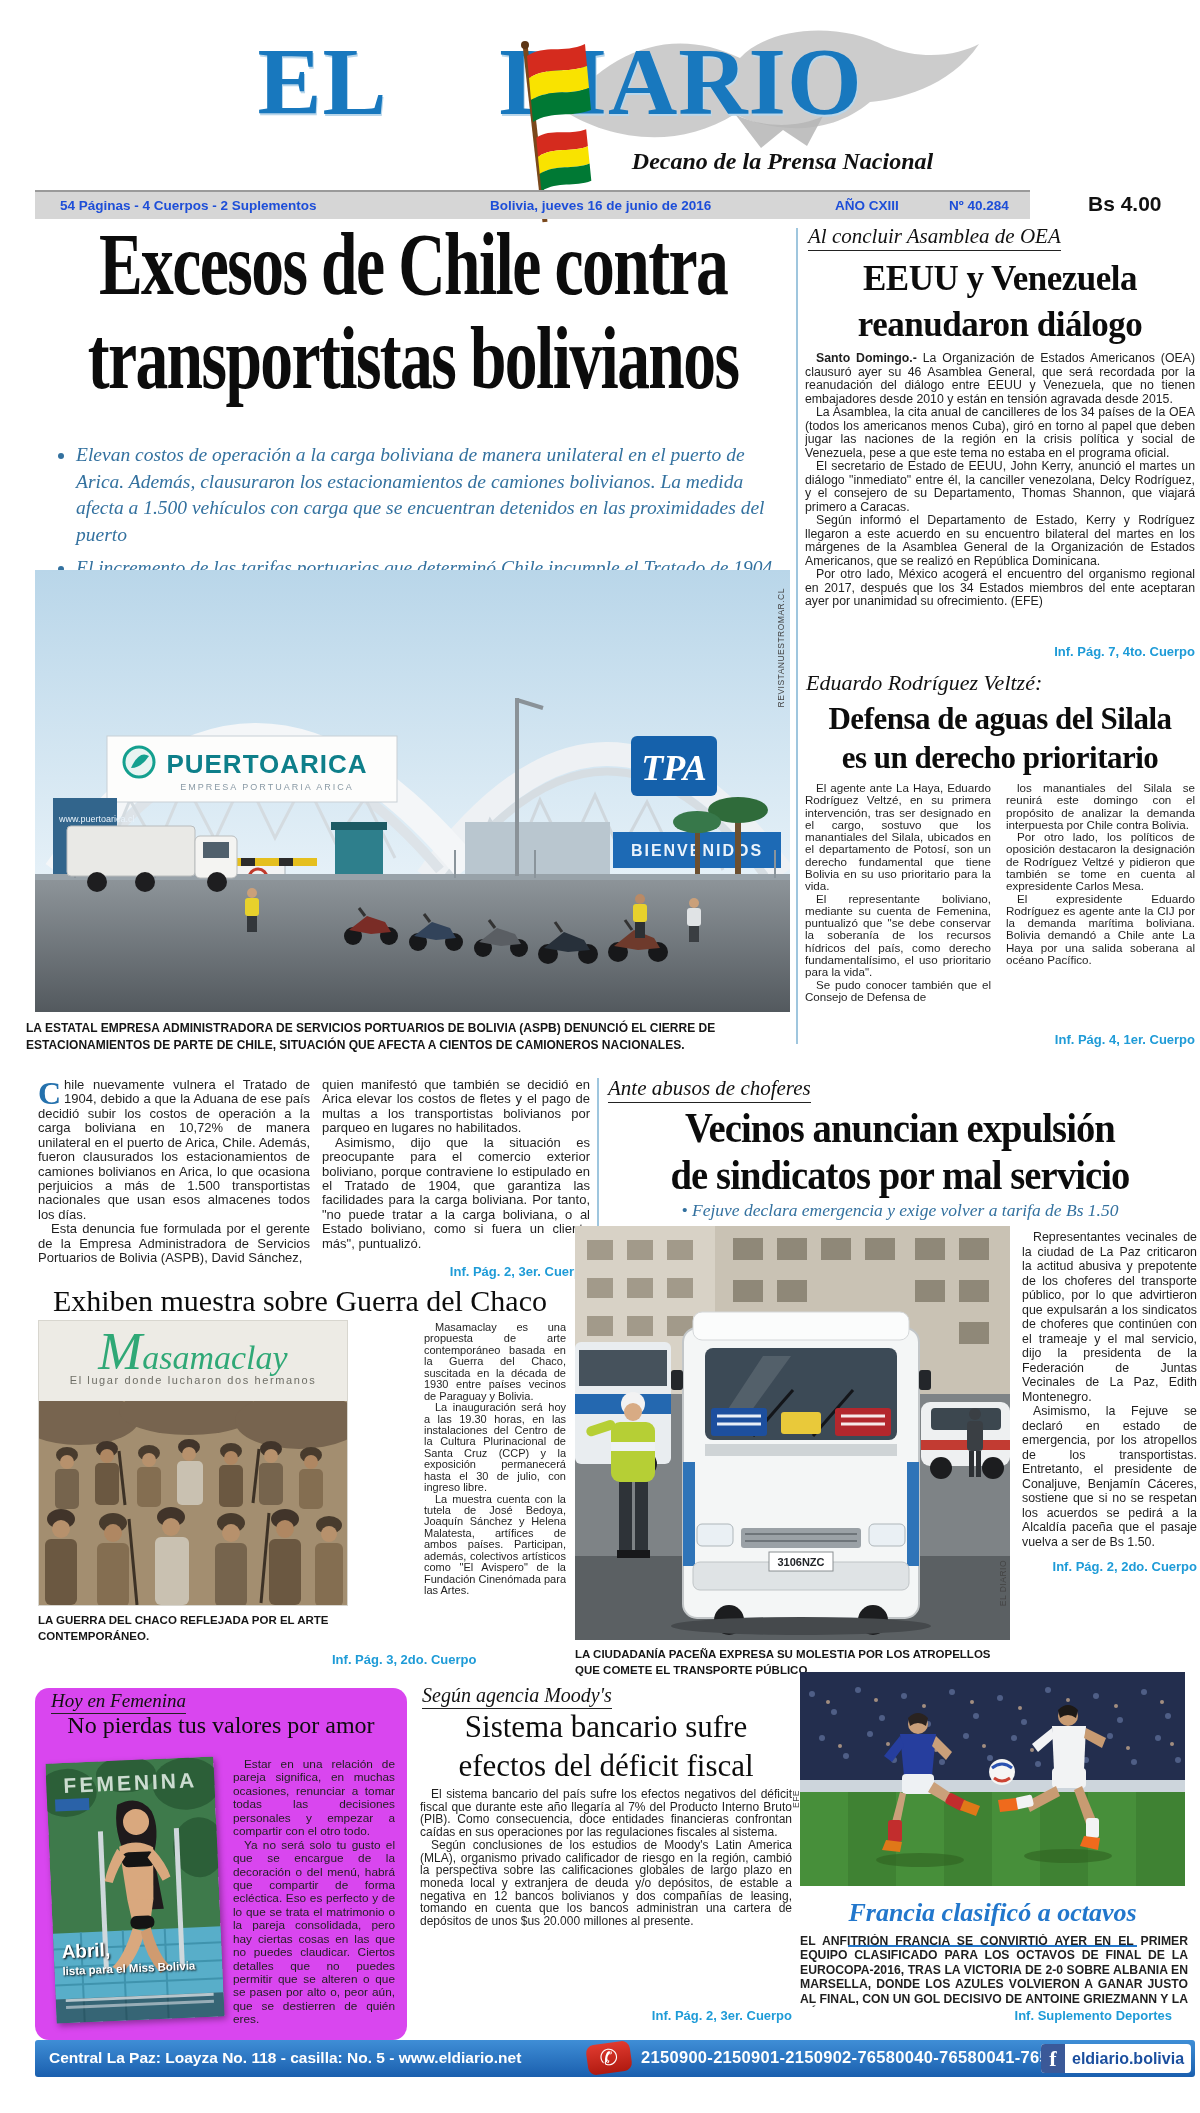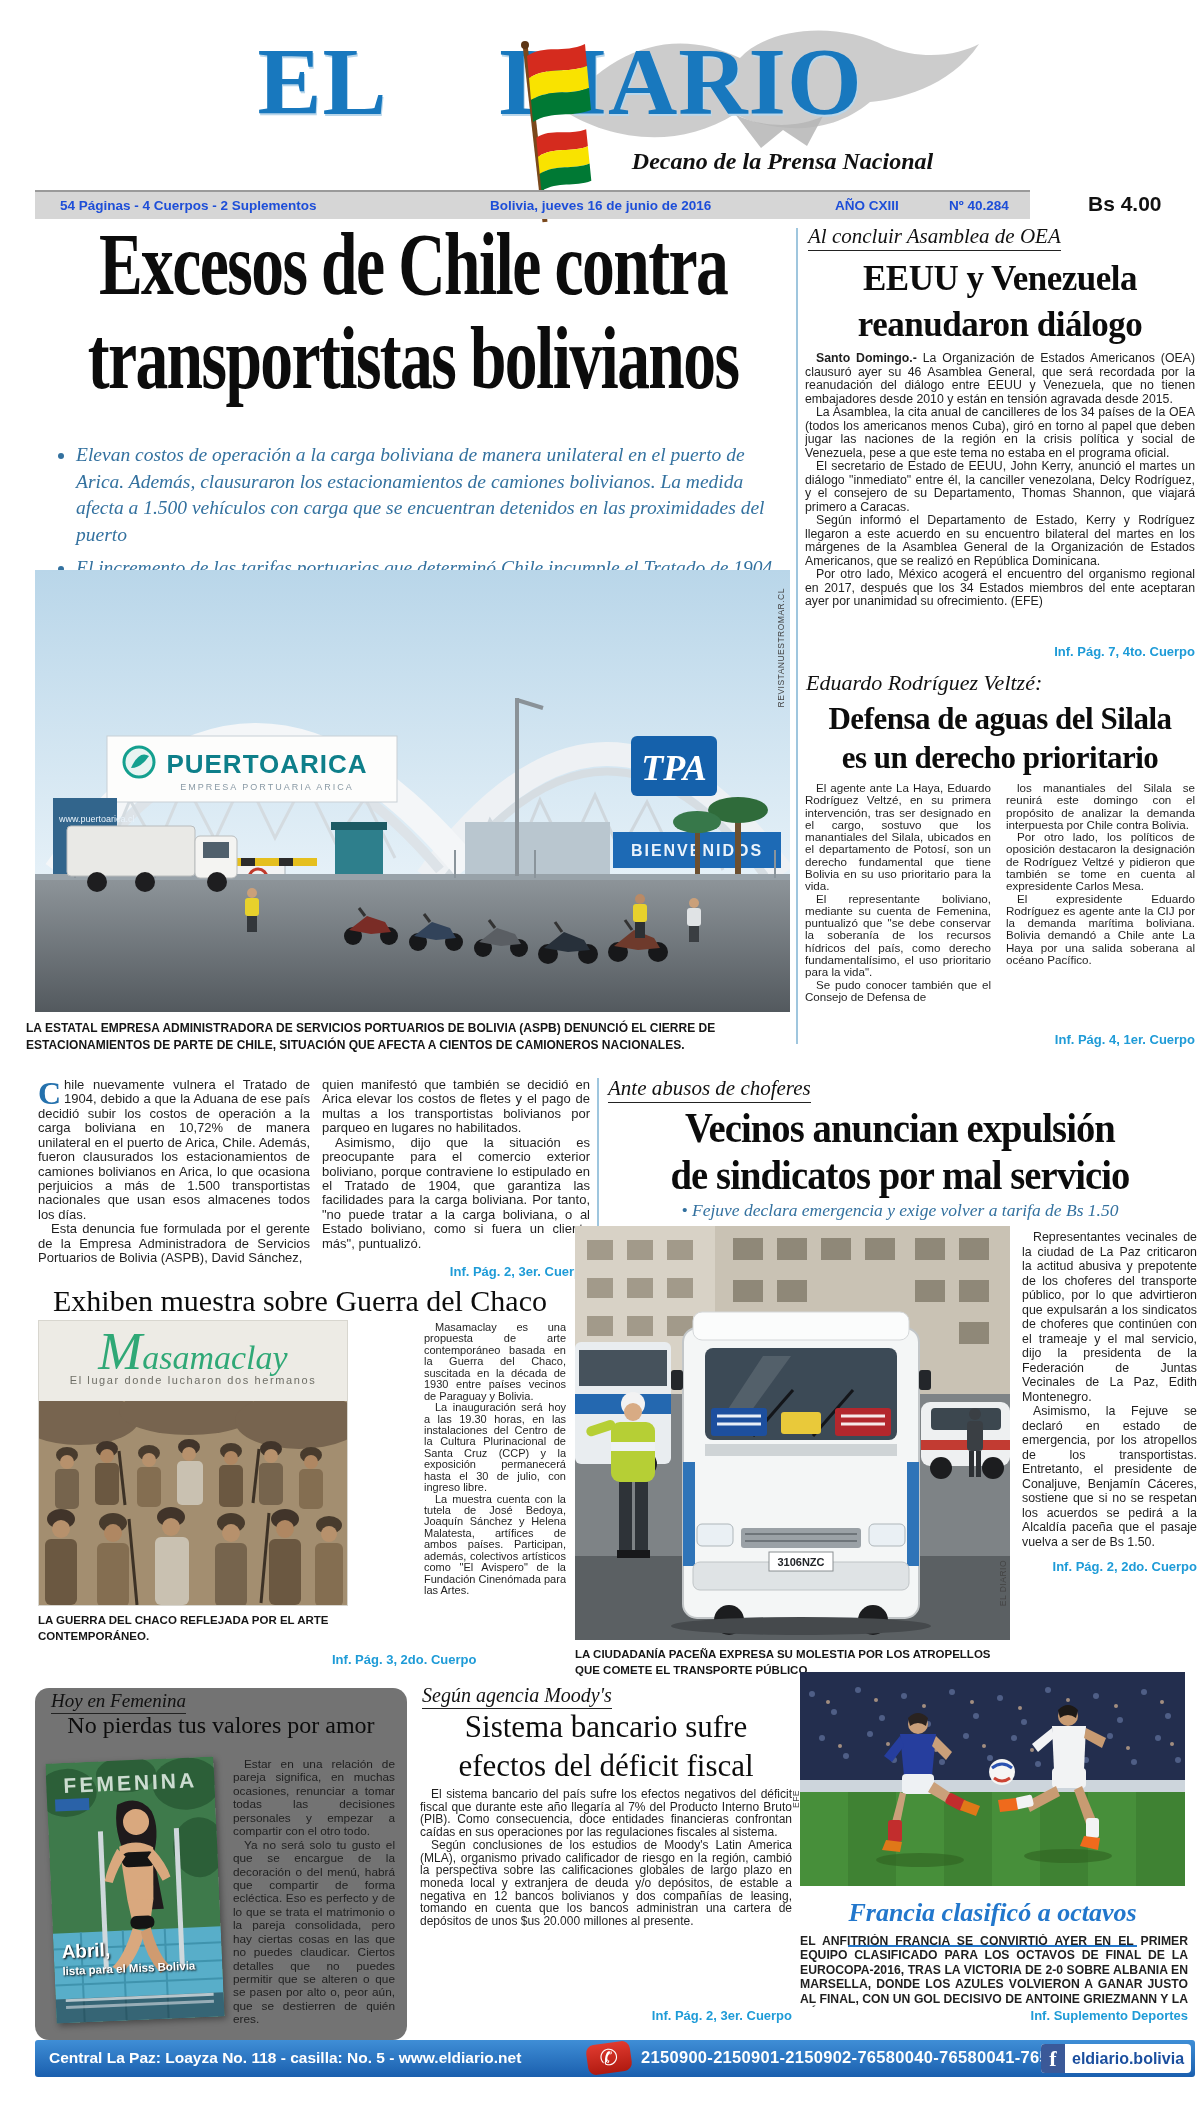--- a/index.html
+++ b/index.html
@@ -28,21 +28,21 @@
   .bodycol p.noind{text-indent:0;}
   .smallcol{font-size:12px;line-height:1.12;text-align:justify;overflow:hidden;}
   .smallcol p{margin:0;text-indent:11px;}
   .dropcap{float:left;font-family:"Liberation Serif",serif;font-weight:700;font-size:32px;line-height:0.82;
            color:#2471ad;margin:2px 3px 0 0;}
   .caption{font-weight:700;font-size:12px;line-height:1.4;color:#161616;}
   .ref{color:#1e9bd7;font-weight:700;font-size:13px;}
   .vcredit{writing-mode:vertical-rl;transform:rotate(180deg);font-size:8.5px;color:#444;letter-spacing:.5px;}
   .divider{background:#9fc6de;width:1.5px;}
   
-  .fembox{background:#737373;border-radius:14px;}
+  .fembox{background:#d946ef;border-radius:14px;}
   
   .footer{background:linear-gradient(#3f8ed6,#1a5fae);border-radius:3px;}
   .footer .addr,.footer .phones{color:#fff;font-weight:700;}
   .phoneicon{background:linear-gradient(#e03a2f,#b01a10);border-radius:8px;color:#fff;text-align:center;}
   .fb{background:#fff;border-radius:4px;display:flex;align-items:center;overflow:hidden;}
   .fb .f{background:#3b5998;color:#fff;font-family:"Liberation Serif",serif;font-weight:700;}
   .postertitle{font-family:"Liberation Serif",serif;font-style:italic;color:#2fa876;font-size:34px;line-height:1;}
   .postertitle::first-letter{font-size:1.55em;}
 </style>
 </head>
@@ -664,21 +664,21 @@
       <path d="M194,106 Q202,112 210,106" stroke="#c43" stroke-width="3" fill="none"></path>
       <ellipse cx="120" cy="188" rx="44" ry="7" fill="#2e611f" opacity="0.6"></ellipse>
       <ellipse cx="268" cy="184" rx="44" ry="7" fill="#2e611f" opacity="0.6"></ellipse>
     </svg>
     <span class="abs vcredit" style="left:791px;top:1790px;">EFE</span>
 
     <div class="abs" style="left:800px;top:1898px;width:385px;text-align:center;">
       <span style="font-family:'Liberation Serif',serif;font-style:italic;font-weight:700;font-size:26px;color:#2277cc;border-bottom:2px solid #2277cc;padding-bottom:18px;">Francia clasificó a octavos</span>
     </div>
     <div class="abs" style="left:800px;top:1934px;width:388px;height:74px;font-size:12.2px;font-weight:700;line-height:1.18;text-align:justify;overflow:hidden;">EL ANFITRIÓN FRANCIA SE CONVIRTIÓ AYER EN EL PRIMER EQUIPO CLASIFICADO PARA LOS OCTAVOS DE FINAL DE LA EUROCOPA-2016, TRAS LA VICTORIA DE 2-0 SOBRE ALBANIA EN MARSELLA, DONDE LOS AZULES VOLVIERON A GANAR JUSTO AL FINAL, CON UN GOL DECISIVO DE ANTOINE GRIEZMANN Y LA RÚBRICA FINAL DE DIMITRI PAYET.</div>
-    <div class="abs ref" style="left:800px;top:2008px;width:388px;text-align:right;">Inf. Suplemento Deportes</div>
+    <div class="abs ref" style="left:784px;top:2008px;width:388px;text-align:right;">Inf. Suplemento Deportes</div>
   </section>
 
   <footer class="abs footer" style="left:35px;top:2040px;width:1160px;height:37px;">
     <span class="abs addr" style="left:14px;top:9px;font-size:15.5px;">Central La Paz: Loayza No. 118 - casilla: No. 5 - www.eldiario.net</span>
     <span class="abs phoneicon" style="left:552px;top:3px;width:44px;height:30px;font-size:22px;line-height:30px;transform:rotate(-8deg);">✆</span>
     <span class="abs phones" style="left:606px;top:8px;font-size:16.5px;letter-spacing:0.3px;">2150900-2150901-2150902-76580040-76580041-76580048- 76580049</span>
     <span class="abs fb" style="left:1006px;top:4px;height:29px;">
       <span class="f" style="display:inline-block;width:24px;height:29px;text-align:center;font-size:22px;line-height:30px;">f</span>
       <span style="color:#1a4e9e;font-weight:700;font-size:16px;padding:0 7px;">eldiario.bolivia</span>
     </span>

